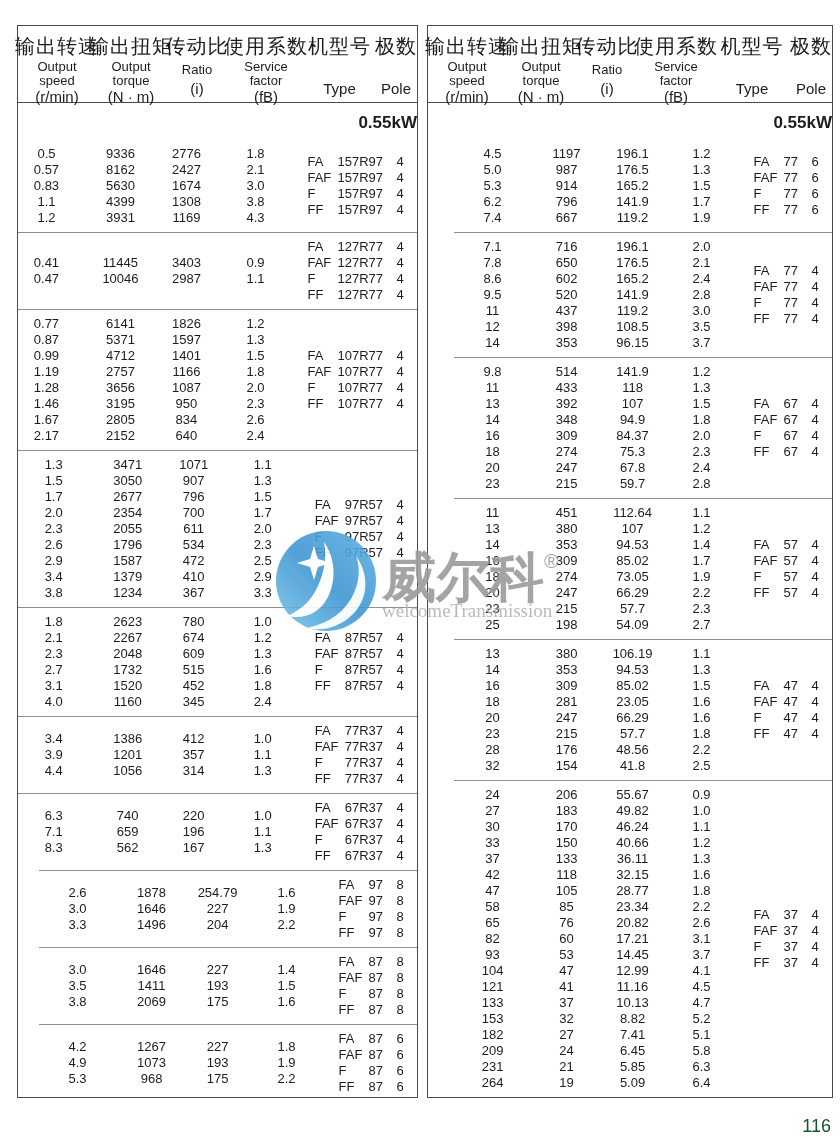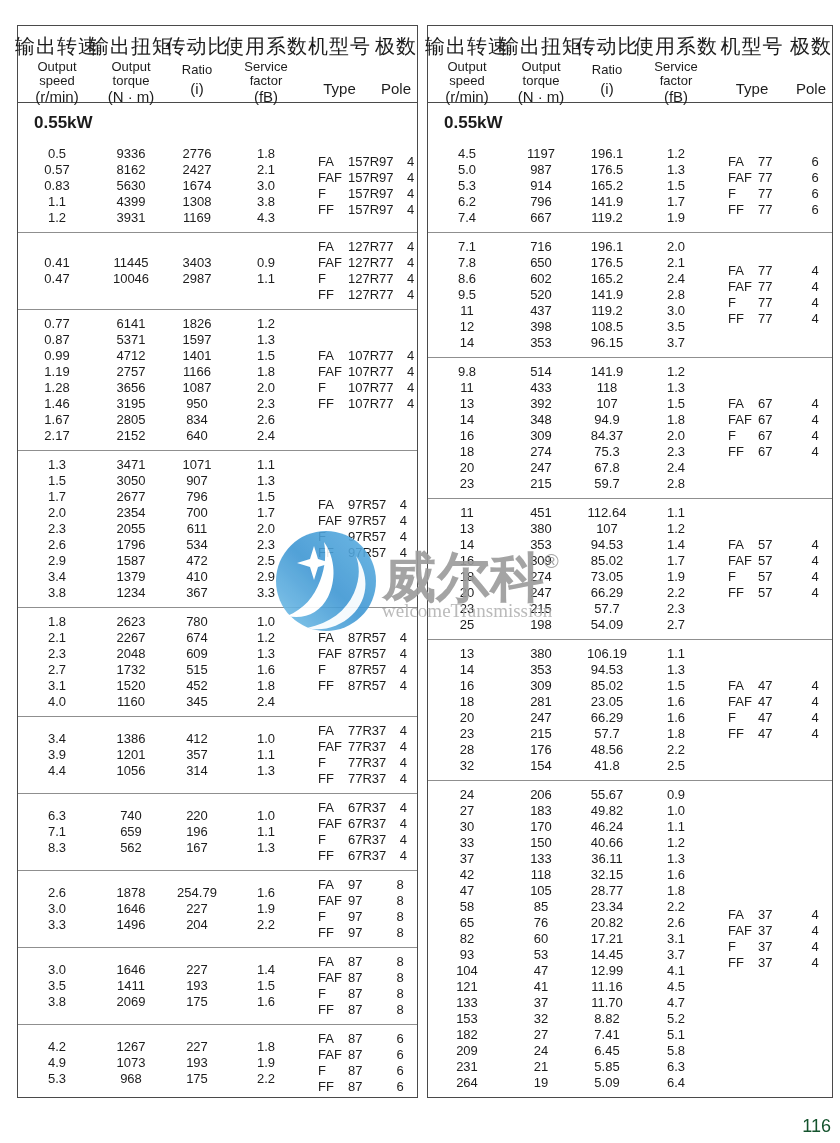--- a/index.html
+++ b/index.html
@@ -9,21 +9,21 @@
          display:flex;flex-direction:column;}
   .panel-left{left:17px;width:401px;}
   .panel-right{left:427px;width:406px;}
   .phead{height:77px;border-bottom:1px solid #4a4a4a;display:flex;box-sizing:border-box;
          padding:7px 0 5px 0;flex:0 0 auto;}
   .hcell{display:flex;flex-direction:column;align-items:center;justify-content:space-between;text-align:center;}
   .hzh{font-size:20px;letter-spacing:1px;white-space:nowrap;}
   .hen{font-size:13px;line-height:14px;}
   .hunit{font-size:15px;white-space:nowrap;}
   .c0{width:78px;}.c1{width:70px;}.c2{width:62px;}.c3{width:76px;}.c4{flex:1;}.c5{width:42px;}
-  .pbody{flex:1;display:flex;flex-direction:column;overflow:hidden;}
+  .pbody{flex:1;display:flex;flex-direction:column;overflow:hidden;align-items:flex-end;}
   .kw{font-size:17px;font-weight:bold;padding:10px 0 7px 16px;flex:0 0 auto;}
   .group{display:flex;align-items:stretch;padding:6px 0;flex:1 0 auto;}
   .group + .group{border-top:1px solid #8f8f8f;}
   .grows{display:flex;flex-direction:column;justify-content:center;}
   .drow{display:flex;height:16px;line-height:16px;font-size:13px;}
   .dcell{text-align:center;}
   .gtypes{flex:1;display:flex;flex-direction:column;justify-content:center;}
   .tline{display:flex;height:16px;line-height:16px;font-size:13px;padding-left:14px;}
   .tpre{width:30px;}
   .tmodel{flex:1;}
@@ -1068,21 +1068,21 @@
             </div>
             <div class="drow">
               <div class="dcell c0">121</div>
               <div class="dcell c1">41</div>
               <div class="dcell c2">11.16</div>
               <div class="dcell c3">4.5</div>
             </div>
             <div class="drow">
               <div class="dcell c0">133</div>
               <div class="dcell c1">37</div>
-              <div class="dcell c2">11.70</div>
+              <div class="dcell c2">10.13</div>
               <div class="dcell c3">4.7</div>
             </div>
             <div class="drow">
               <div class="dcell c0">153</div>
               <div class="dcell c1">32</div>
               <div class="dcell c2">8.82</div>
               <div class="dcell c3">5.2</div>
             </div>
             <div class="drow">
               <div class="dcell c0">182</div>

